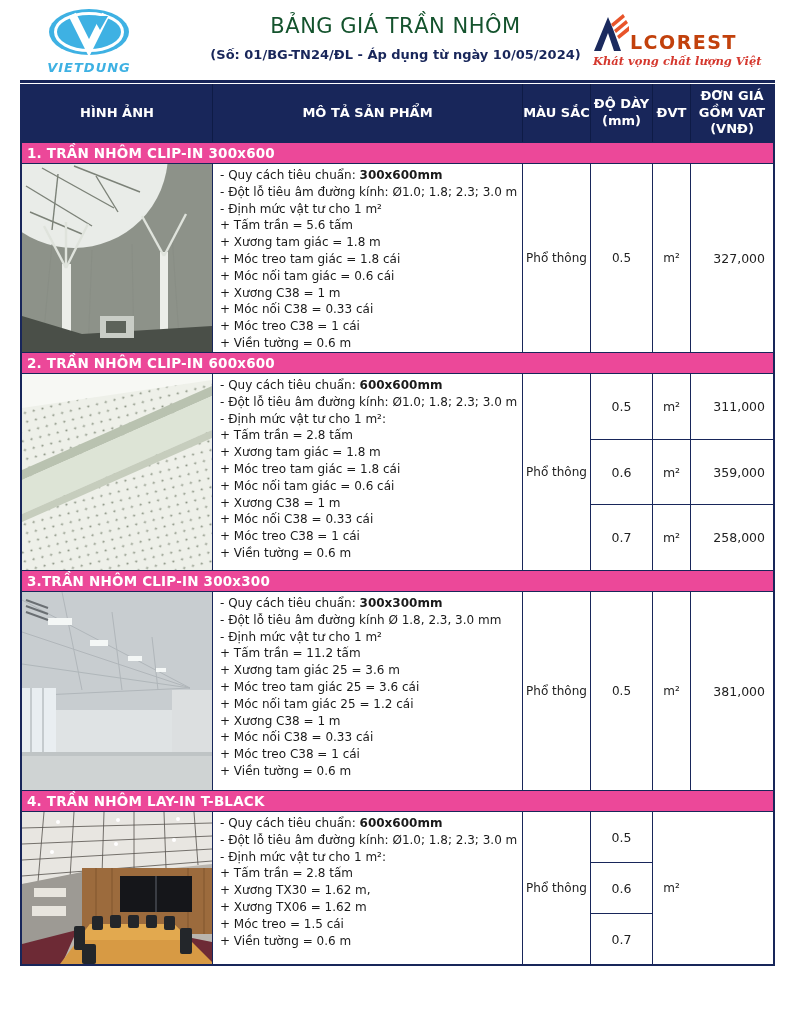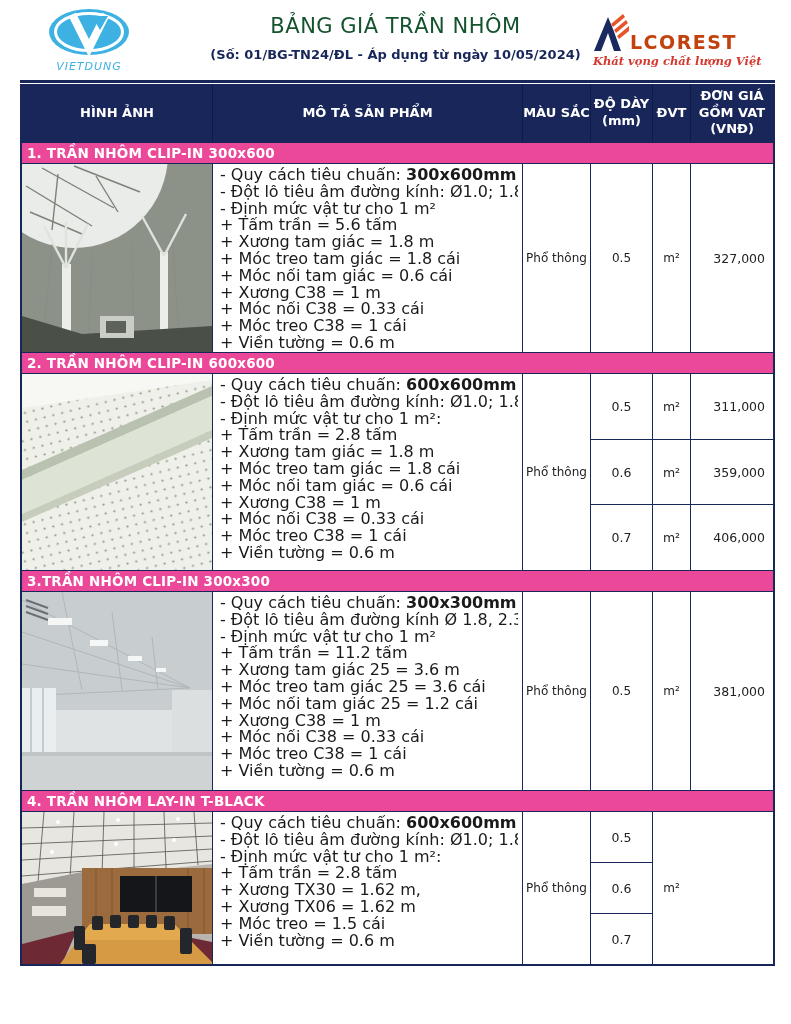--- a/index.html
+++ b/index.html
@@ -7,21 +7,21 @@
   body {
     width:791px; height:1024px;
     font-family:"DejaVu Sans","Liberation Sans",sans-serif;
     color:#1a1a1a; position:relative; overflow:hidden;
   }
   .page { width:791px; height:1024px; position:relative; }
 
   
   .hdr { position:relative; height:80px; padding:6px 16px 0 20px; }
   .brand-left { position:absolute; left:34px; top:8px; width:110px; text-align:center; }
-  .vd-name { font-size:11px; font-weight:normal; font-style:italic; color:#3eb1e3; letter-spacing:1px; margin-top:-2px; }
+  .vd-name { font-size:13px; font-weight:bold; font-style:italic; color:#3eb1e3; letter-spacing:1px; margin-top:-2px; }
   .hdr-center { position:absolute; left:0; right:0; top:14px; text-align:center; }
   .title { font-size:21px; font-weight:normal; color:#14532d; letter-spacing:0.5px; }
   .subtitle { font-size:13px; font-weight:bold; color:#18265a; margin-top:9px; }
   .brand-right { position:absolute; right:28px; top:14px; width:170px; }
   .al-row { display:flex; align-items:flex-end; }
   .al-name { font-size:19px; font-weight:bold; color:#c2410c; letter-spacing:1.5px; line-height:1; margin-left:1px; }
   .al-tag { font-family:"DejaVu Serif","Liberation Serif",serif; font-style:italic; font-weight:bold;
             color:#d5382e; font-size:11.5px; margin-top:2px; white-space:nowrap; }
   .hdr-rule { height:3px; background:#18265a; margin:0 16px 0 20px; }
 
@@ -44,21 +44,21 @@
           border-top:1.5px solid #18265a; border-bottom:1.5px solid #18265a; letter-spacing:0.2px; }
   .band:first-of-type { border-top:none; }
 
   .sec { display:flex; align-items:stretch; }
   .sec > * + * { border-left:1.5px solid #18265a; }
   .h-s1 { height:188px; } .h-s2 { height:196px; } .h-s3 { height:198px; } .h-s4 { height:152px; }
 
   .pcell { width:190px; flex:none; overflow:hidden; background:#e8eae6; }
   .pcell svg { display:block; width:100%; height:100%; }
 
-  .dcell { width:310px; flex:none; padding:3px 4px 14px 7px; font-size:16px; line-height:16.8px; }
+  .dcell { width:310px; flex:none; padding:3px 4px 14px 7px; font-size:12px; line-height:16.8px; }
   .dl { white-space:nowrap; overflow:hidden; }
   .dl .b { font-weight:bold; }
 
   .cmid { display:flex; align-items:center; justify-content:center; font-size:12px; color:#222; }
   .cright { display:flex; align-items:center; justify-content:flex-end; padding-right:8px; font-size:12.5px; color:#222; }
 
   .stack { display:flex; flex-direction:column; }
   .scell { flex:1; display:flex; align-items:center; justify-content:center; font-size:12.5px; color:#222; }
   .scell.right { justify-content:flex-end; padding-right:8px; }
   .bt { border-top:1.5px solid #18265a; }
@@ -209,21 +209,21 @@
         <div class="scell bt">0.7</div>
       </div>
       <div class="stack col-un">
         <div class="scell">m²</div>
         <div class="scell bt">m²</div>
         <div class="scell bt">m²</div>
       </div>
       <div class="stack col-pr">
         <div class="scell right">311,000</div>
         <div class="scell right bt">359,000</div>
-        <div class="scell right bt">406,000</div>
+        <div class="scell right bt">258,000</div>
       </div>
     </div>
 
     <div class="band">3.TRẦN NHÔM CLIP-IN 300x300</div>
     <div class="sec h-s3">
       <div class="pcell">
         <svg viewBox="0 0 190 198" preserveAspectRatio="none">
           <rect width="190" height="198" fill="#dfe3e4"></rect>
           <rect width="190" height="118" fill="#c8cdd0"></rect>
           <g stroke="#b0b6ba" stroke-width="1">

